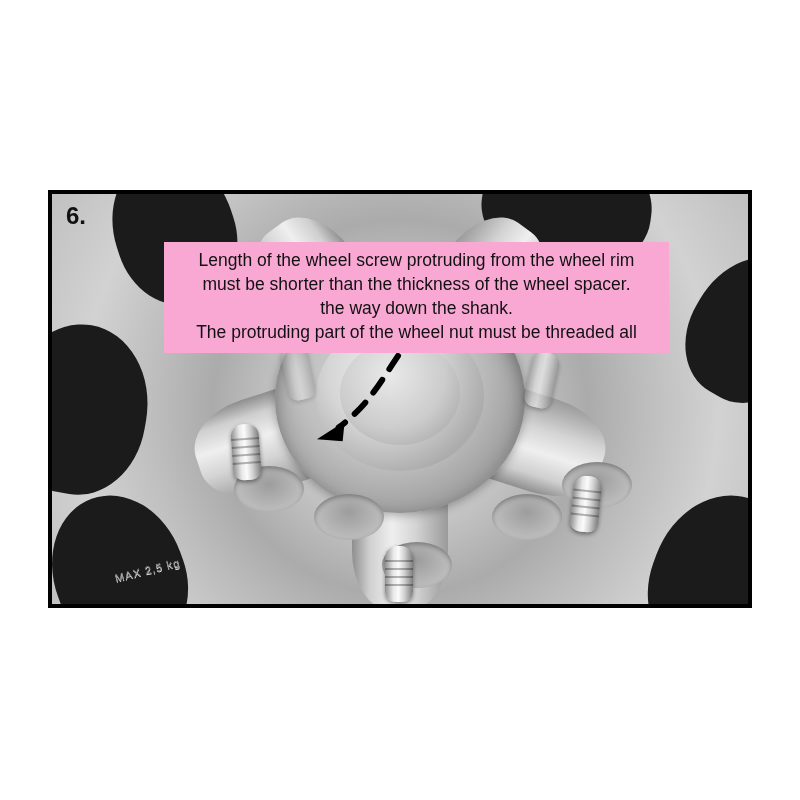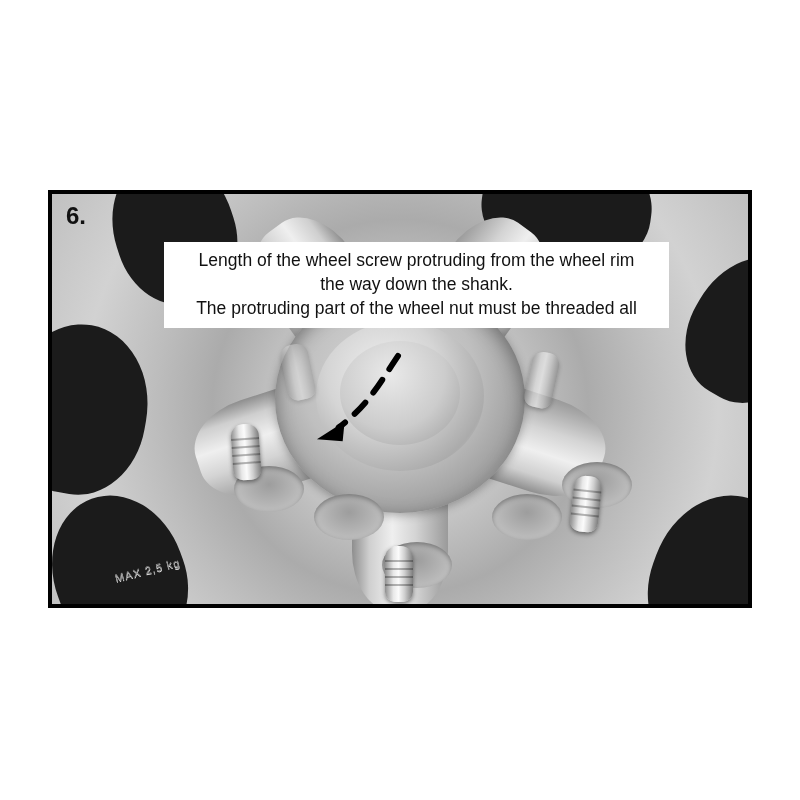--- a/index.html
+++ b/index.html
@@ -145,21 +145,21 @@
     color: #111111;
     font-family: "Liberation Sans", sans-serif;
   }
 
   
   #caption {
     position: absolute;
     left: 112px;
     top: 48px;
     width: 505px;
-    background: #ffffff;
+    background: #f9a8d4;
     padding: 6px 8px 8px 8px;
     box-sizing: border-box;
     text-align: center;
     font-size: 17.5px;
     line-height: 1.38;
     color: #111111;
   }
   #caption .line { display: block; white-space: nowrap; }
 
   
@@ -231,18 +231,19 @@
 
     <svg id="arrow-svg" viewBox="0 0 704 418" preserveAspectRatio="none">
       <path d="M 350 165 C 330 195, 320 215, 290 238" fill="none" stroke="#000000" stroke-width="6" stroke-linecap="round" stroke-dasharray="16 13"></path>
       <polygon points="268,250 296,232 294,252" fill="#000000"></polygon>
     </svg>
 
     <div id="step-number">6.</div>
 
     <div id="caption">
       <span class="line">Length of the wheel screw protruding from the wheel rim</span>
+      <span class="line">must be shorter than the thickness of the wheel spacer.</span>
       <span class="line">the way down the shank.</span>
       <span class="line">The protruding part of the wheel nut must be threaded all</span>
     </div>
 
   </div>
 </div>
 
 </body></html>

